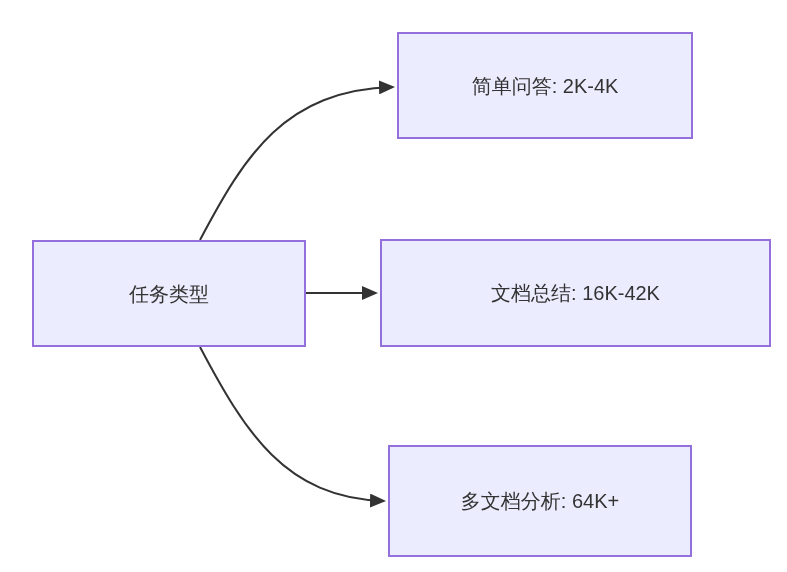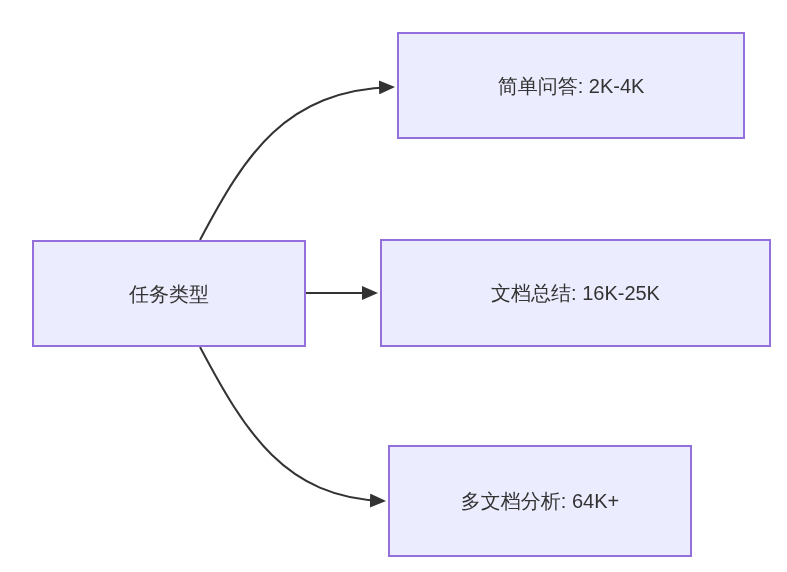--- a/index.html
+++ b/index.html
@@ -38,21 +38,21 @@
     border: 2px solid var(--node-border, #9370DB);
     display: flex;
     align-items: center;
     justify-content: center;
     text-align: center;
     font-size: 20px;
     line-height: 1.3;
     color: var(--label, #333333);
   }
   .node-root    { left: 32px;  top: 240px; width: 274px; height: 107px; }
-  .node-child-0 { left: 397px; top: 32px;  width: 348px; height: 107px; }
+  .node-child-0 { left: 397px; top: 32px;  width: 296px; height: 107px; }
   .node-child-1 { left: 380px; top: 239px; width: 391px; height: 108px; }
   .node-child-2 { left: 388px; top: 445px; width: 304px; height: 112px; }
 </style>
 </head>
 <body>
 
 <div class="canvas">
 
   <svg class="edges-layer" viewBox="0 0 787 572" xmlns="http://www.w3.org/2000/svg">
     <defs>
@@ -67,20 +67,20 @@
 
   <div class="node node-root">
     <span>任务类型</span>
   </div>
 
   <div class="node node-child-0">
     <span>简单问答: 2K-4K</span>
   </div>
 
   <div class="node node-child-1">
-    <span>文档总结: 16K-25K</span>
+    <span>文档总结: 16K-42K</span>
   </div>
 
   <div class="node node-child-2">
     <span>多文档分析: 64K+</span>
   </div>
 
 </div>
 
 </body></html>

